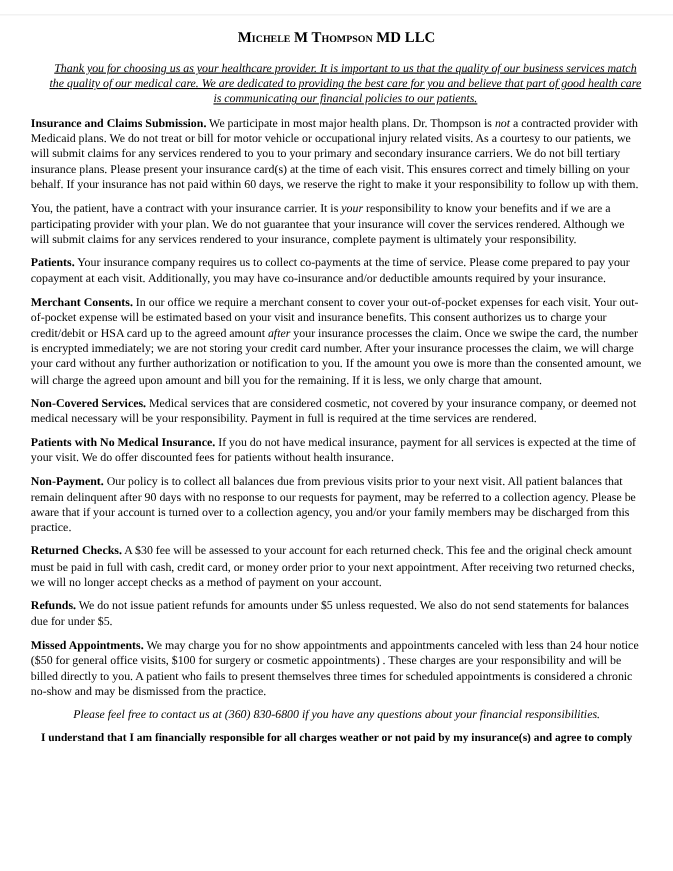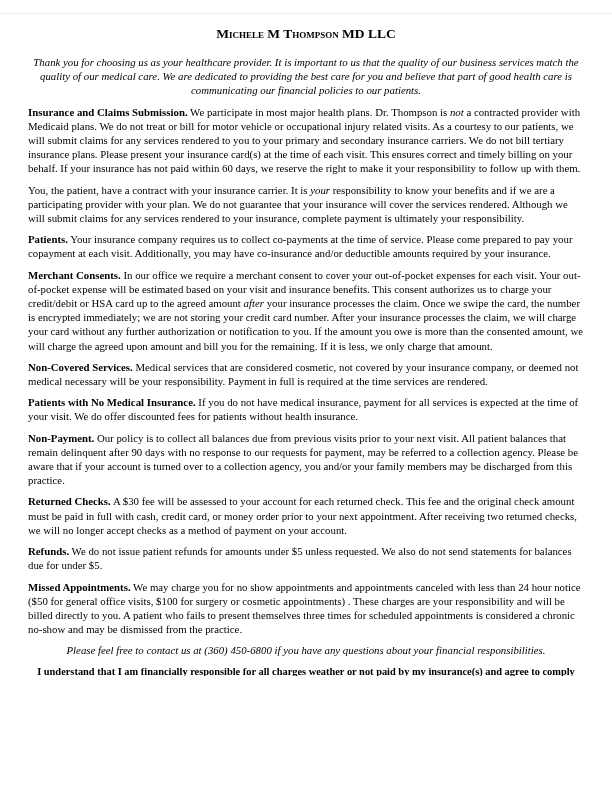--- a/index.html
+++ b/index.html
@@ -24,21 +24,22 @@
     font-variant:small-caps;
     font-size:13.5px;
     line-height:15px;
     margin:0 0 14px 0;
   }
   .intro {
     font-style:italic;
     text-align:center;
     font-size:10.8px;
     line-height:14.2px;
-    margin:0 0 7px 0;
+    margin:0 0 7px 16px;
+    text-decoration:underline;
   }
   p.sec {
     font-size:10.8px;
     line-height:14.2px;
     margin:0 0 7px 0;
     text-align:left;
   }
   p.sec b { font-weight:bold; }
   .contact {
     font-style:italic;
@@ -106,21 +107,21 @@
   <p class="sec"><b>Patients with No Medical Insurance.</b><span> If you do not have medical insurance, payment for all services is expected at the time of your visit. We do offer discounted fees for patients without health insurance.</span><i></i><span></span></p>
 
   <p class="sec"><b>Non-Payment.</b><span> Our policy is to collect all balances due from previous visits prior to your next visit. All patient balances that remain delinquent after 90 days with no response to our requests for payment, may be referred to a collection agency. Please be aware that if your account is turned over to a collection agency, you and/or your family members may be discharged from this practice.</span><i></i><span></span></p>
 
   <p class="sec"><b>Returned Checks.</b><span> A $30 fee will be assessed to your account for each returned check. This fee and the original check amount must be paid in full with cash, credit card, or money order prior to your next appointment. After receiving two returned checks, we will no longer accept checks as a method of payment on your account.</span><i></i><span></span></p>
 
   <p class="sec"><b>Refunds.</b><span> We do not issue patient refunds for amounts under $5 unless requested. We also do not send statements for balances due for under $5.</span><i></i><span></span></p>
 
   <p class="sec"><b>Missed Appointments.</b><span> We may charge you for no show appointments and appointments canceled with less than 24 hour notice ($50 for general office visits, $100 for surgery or cosmetic appointments) . These charges are your responsibility and will be billed directly to you. A patient who fails to present themselves three times for scheduled appointments is considered a chronic no-show and may be dismissed from the practice.</span><i></i><span></span></p>
 
-  <div class="contact">Please feel free to contact us at (360) 450-6800 if you have any questions about your financial responsibilities.</div>
+  <div class="contact">Please feel free to contact us at (360) 830-6800 if you have any questions about your financial responsibilities.</div>
 
   <div class="ack">
     <div class="ack-line2">I understand that I am financially responsible for all charges weather or not paid by my insurance(s) and agree to comply with the terms set forth in this policy.</div>
   </div>
 
   <div class="sig-row">
     <span class="sig-label">Signed</span>
     <span class="blank signature-line"></span>
     <span class="sig-gap"></span>
     <span class="date-label">Date</span>

